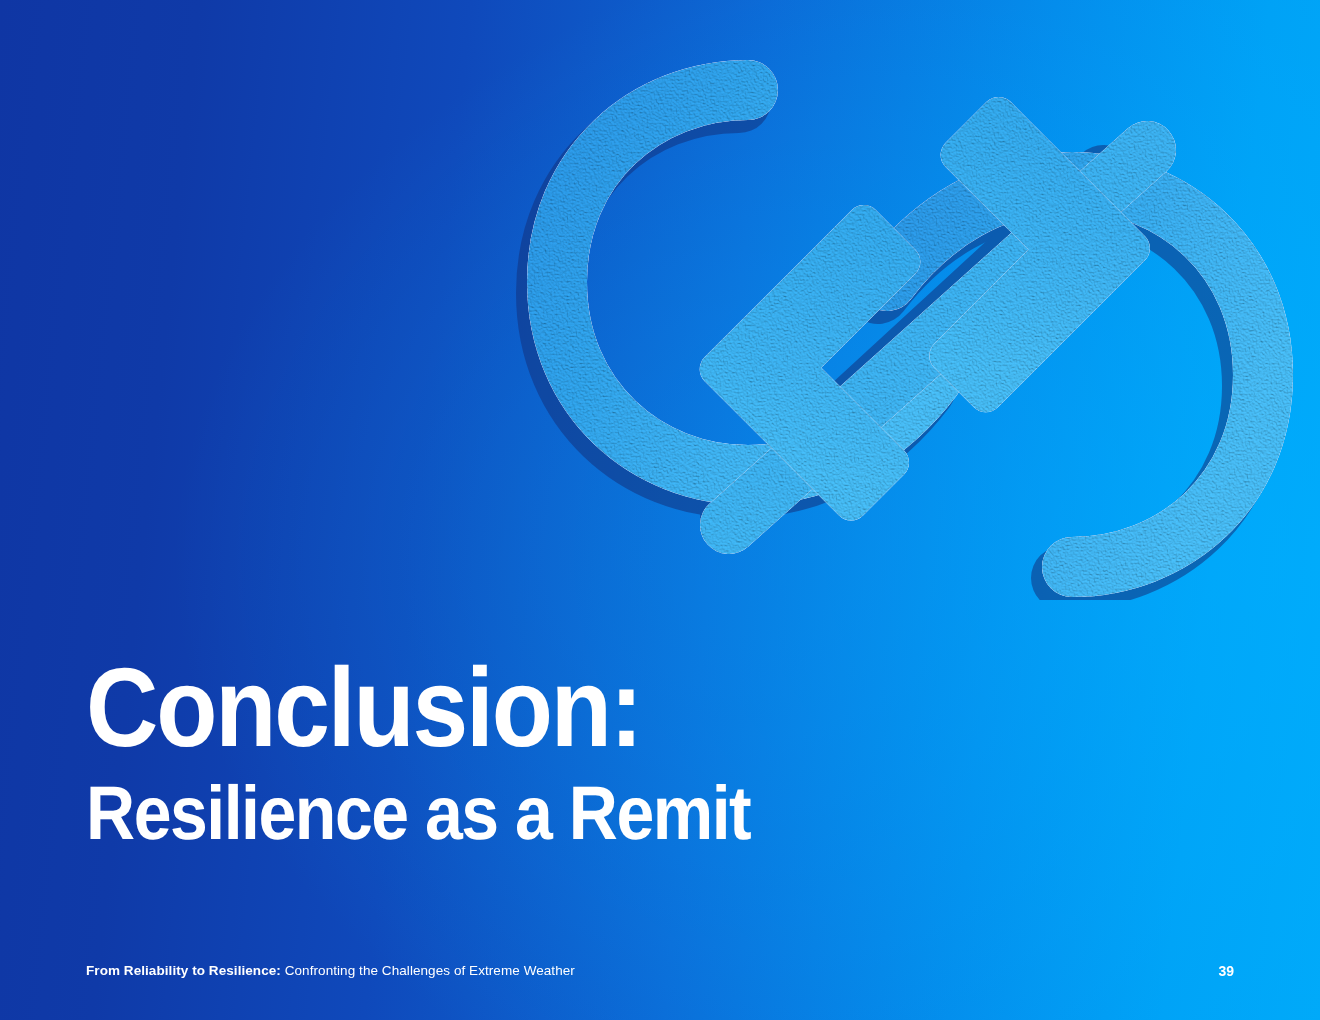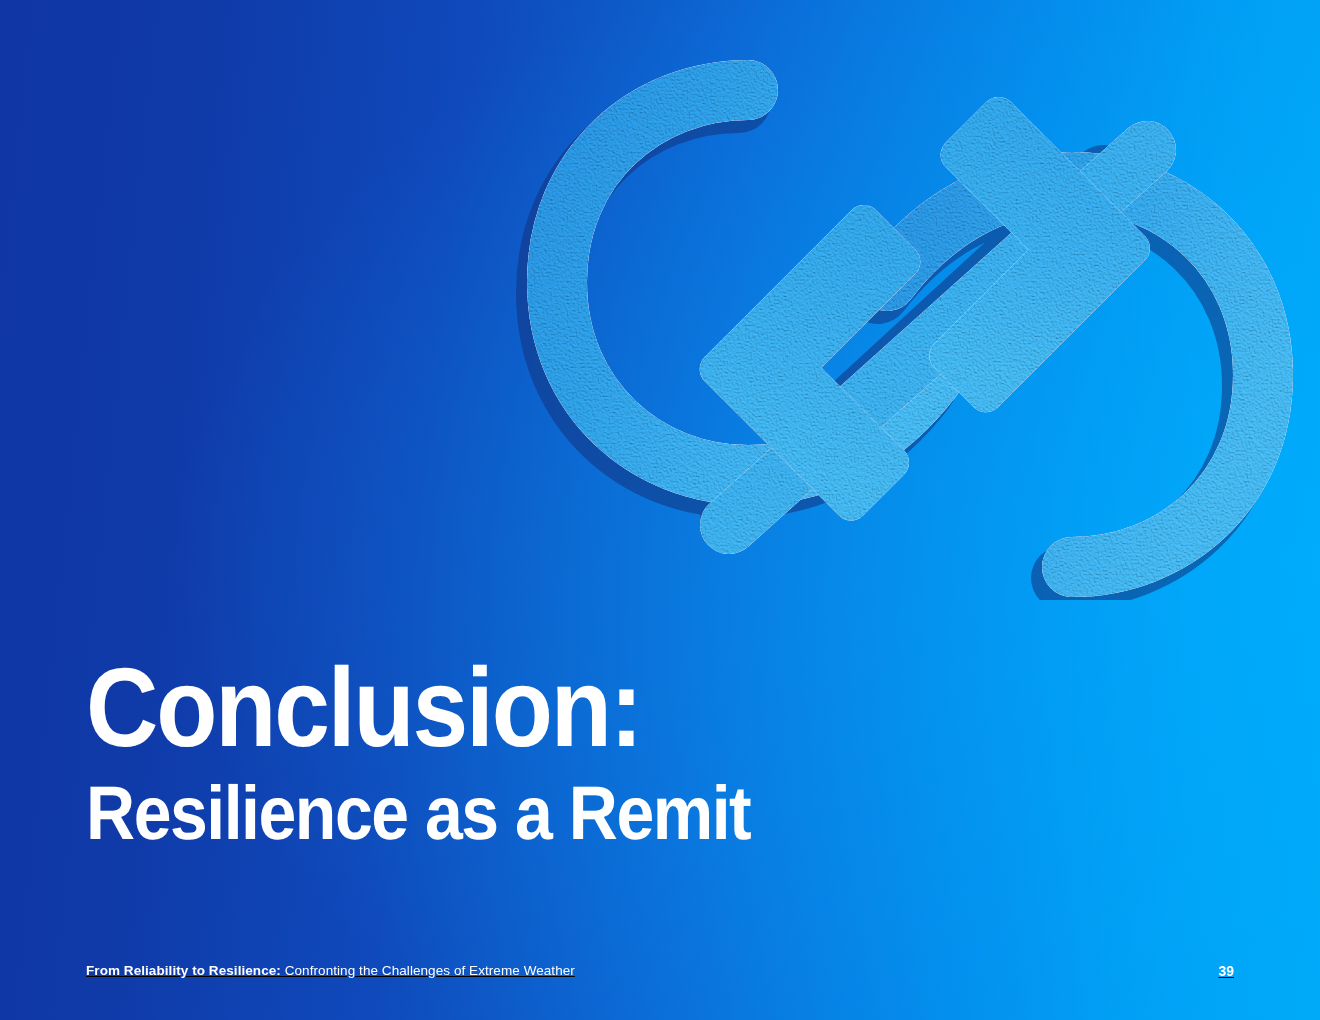--- a/index.html
+++ b/index.html
@@ -69,21 +69,20 @@
   .footer {
     position: absolute;
     left: 0;
     right: 0;
     bottom: 38px;
     height: 22px;
     display: flex;
     align-items: center;
     justify-content: space-between;
     padding: 0 86px;
-    text-decoration: underline;
   }
 
   .footer-text {
     color: #ffffff;
     font-size: 13.5px;
     line-height: 22px;
     letter-spacing: 0.005em;
     white-space: nowrap;
   }
   .footer-text .ft-bold { font-weight: 700; }

